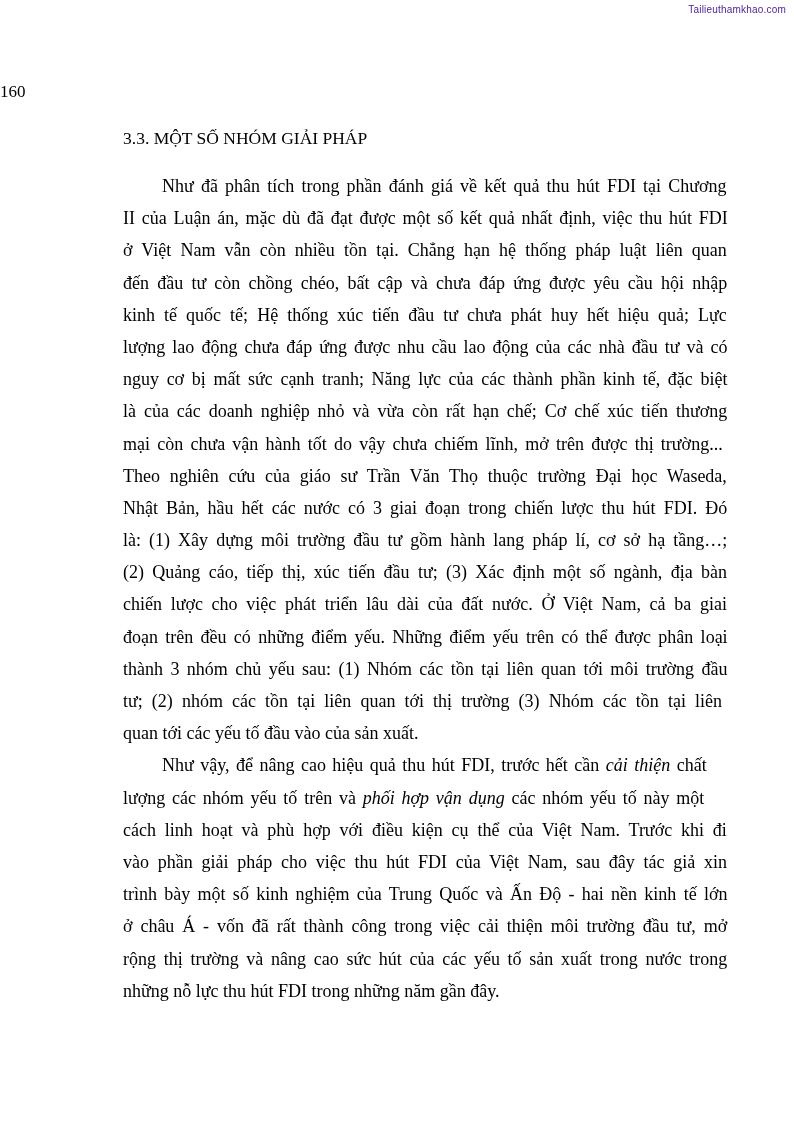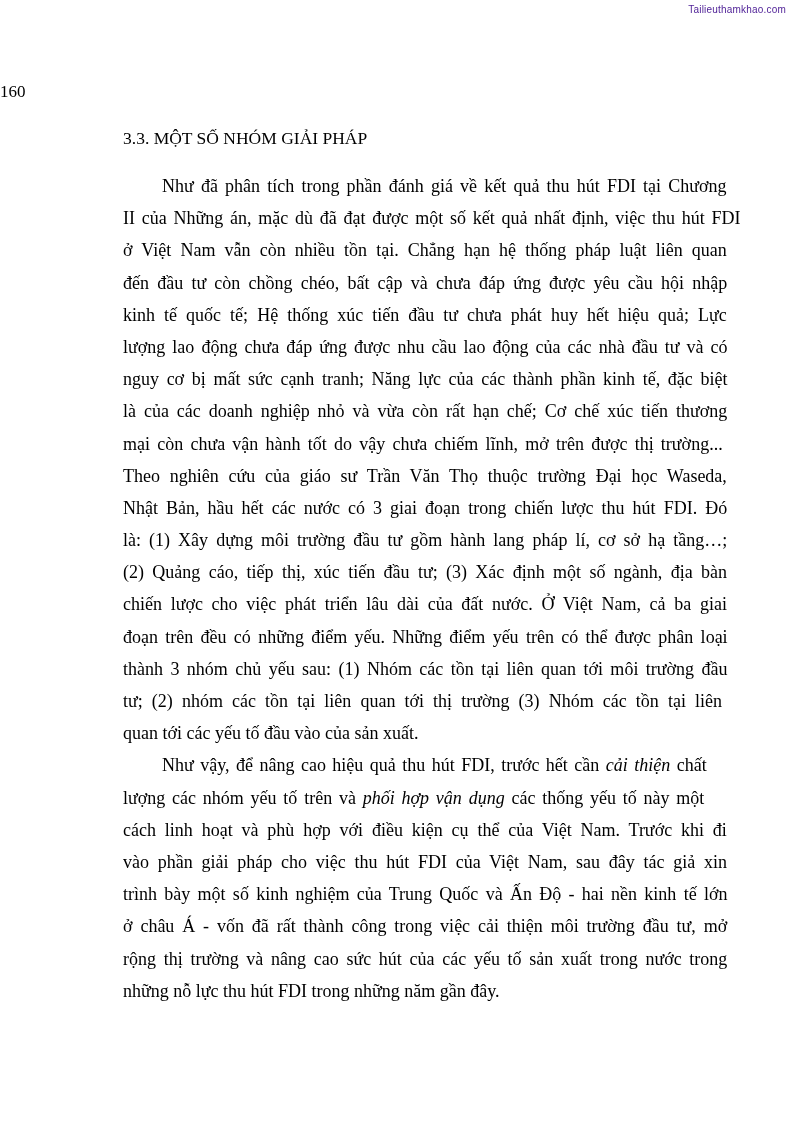--- a/index.html
+++ b/index.html
@@ -19,21 +19,21 @@
 </head>
 <body>
 
 <div class="watermark">Tailieuthamkhao.com</div>
 <div class="page-num">160</div>
 <div class="heading">3.3. MỘT SỐ NHÓM GIẢI PHÁP</div>
 
 <div class="body">
   <div id="p1">
       <div class="line indent" style="white-space: nowrap; text-align-last: left; text-align: left; word-spacing: 2.675px;">Như đã phân tích trong phần đánh giá về kết quả thu hút FDI tại Chương</div>
-      <div class="line" style="white-space: nowrap; text-align-last: left; text-align: left; word-spacing: 2.25174px;">II của Những án, mặc dù đã đạt được một số kết quả nhất định, việc thu hút FDI</div>
+      <div class="line" style="white-space: nowrap; text-align-last: left; text-align: left; word-spacing: 2.25174px;">II của Luận án, mặc dù đã đạt được một số kết quả nhất định, việc thu hút FDI</div>
       <div class="line" style="white-space: nowrap; text-align-last: left; text-align: left; word-spacing: 4.65625px;">ở Việt Nam vẫn còn nhiều tồn tại. Chẳng hạn hệ thống pháp luật liên quan</div>
       <div class="line" style="white-space: nowrap; text-align-last: left; text-align: left; word-spacing: 3.70508px;">đến đầu tư còn chồng chéo, bất cập và chưa đáp ứng được yêu cầu hội nhập</div>
       <div class="line" style="white-space: nowrap; text-align-last: left; text-align: left; word-spacing: 4.53906px;">kinh tế quốc tế; Hệ thống xúc tiến đầu tư chưa phát huy hết hiệu quả; Lực</div>
       <div class="line" style="white-space: nowrap; text-align-last: left; text-align: left; word-spacing: 2.55515px;">lượng lao động chưa đáp ứng được nhu cầu lao động của các nhà đầu tư và có</div>
       <div class="line" style="white-space: nowrap; text-align-last: left; text-align: right; word-spacing: 3.12891px;">nguy cơ bị mất sức cạnh tranh; Năng lực của các thành phần kinh tế, đặc biệt</div>
       <div class="line" style="white-space: nowrap; text-align-last: left; text-align: left; word-spacing: 3.43164px;">là của các doanh nghiệp nhỏ và vừa còn rất hạn chế; Cơ chế xúc tiến thương</div>
       <div class="line" style="white-space: nowrap; text-align-last: left; text-align: left; word-spacing: 2.71354px;">mại còn chưa vận hành tốt do vậy chưa chiếm lĩnh, mở trên được thị trường...</div>
       <div class="line" style="white-space: nowrap; text-align-last: left; text-align: left; word-spacing: 5.27885px;">Theo nghiên cứu của giáo sư Trần Văn Thọ thuộc trường Đại học Waseda,</div>
       <div class="line" style="white-space: nowrap; text-align-last: left; text-align: center; word-spacing: 3.54883px;">Nhật Bản, hầu hết các nước có 3 giai đoạn trong chiến lược thu hút FDI. Đó</div>
       <div class="line" style="white-space: nowrap; text-align-last: left; text-align: center; word-spacing: 3.56055px;">là: (1) Xây dựng môi trường đầu tư gồm hành lang pháp lí, cơ sở hạ tầng…;</div>
@@ -42,21 +42,21 @@
       <div class="line" style="white-space: nowrap; text-align-last: left; text-align: left; word-spacing: 2.79896px;">đoạn trên đều có những điểm yếu. Những điểm yếu trên có thể được phân loại</div>
       <div class="line" style="white-space: nowrap; text-align-last: left; text-align: center; word-spacing: 2.92578px;">thành 3 nhóm chủ yếu sau: (1) Nhóm các tồn tại liên quan tới môi trường đầu</div>
       <div class="line" style="white-space: nowrap; text-align-last: left; text-align: left; word-spacing: 4.59835px;">tư; (2)  nhóm các tồn tại liên quan tới thị trường (3) Nhóm các tồn tại liên</div>
       <div class="line last" style="white-space: nowrap;">quan tới các yếu tố đầu vào của sản xuất.</div>
     </div>
   <div>
     <div class="line indent" style="text-align: left; white-space: nowrap; text-align-last: left; word-spacing: 1.96313px;">
       <span>Như vậy, để nâng cao hiệu quả thu hút FDI, trước hết cần </span><em>cải thiện</em><span> chất</span>
     </div>
     <div class="line" style="white-space: nowrap; text-align-last: left; text-align: left; word-spacing: 2.28245px;">
-      <span>lượng các nhóm yếu tố trên và </span><em>phối hợp vận dụng</em><span> các thống yếu tố này một</span>
+      <span>lượng các nhóm yếu tố trên và </span><em>phối hợp vận dụng</em><span> các nhóm yếu tố này một</span>
     </div>
     <div id="p2rest">
         <div class="line" style="white-space: nowrap; text-align-last: left; text-align: left; word-spacing: 4.3457px;">cách linh hoạt và phù hợp với điều kiện cụ thể của Việt Nam. Trước khi đi</div>
         <div class="line" style="white-space: nowrap; text-align-last: left; text-align: left; word-spacing: 4.24609px;">vào phần giải pháp cho việc thu hút FDI của Việt Nam, sau đây tác giả xin</div>
         <div class="line" style="white-space: nowrap; text-align-last: left; text-align: left; word-spacing: 2.79504px;">trình bày một số kinh nghiệm của Trung Quốc và Ấn Độ - hai nền kinh tế lớn</div>
         <div class="line" style="white-space: nowrap; text-align-last: left; text-align: left; word-spacing: 3.36857px;">ở châu Á - vốn đã rất thành công trong việc cải thiện môi trường đầu tư, mở</div>
         <div class="line" style="white-space: nowrap; text-align-last: left; text-align: left; word-spacing: 3.2002px;">rộng thị trường và nâng cao sức hút của các yếu tố sản xuất trong nước trong</div>
         <div class="line last" style="white-space: nowrap;">những nỗ lực thu hút FDI trong những năm gần đây.</div>
       </div>
   </div>

